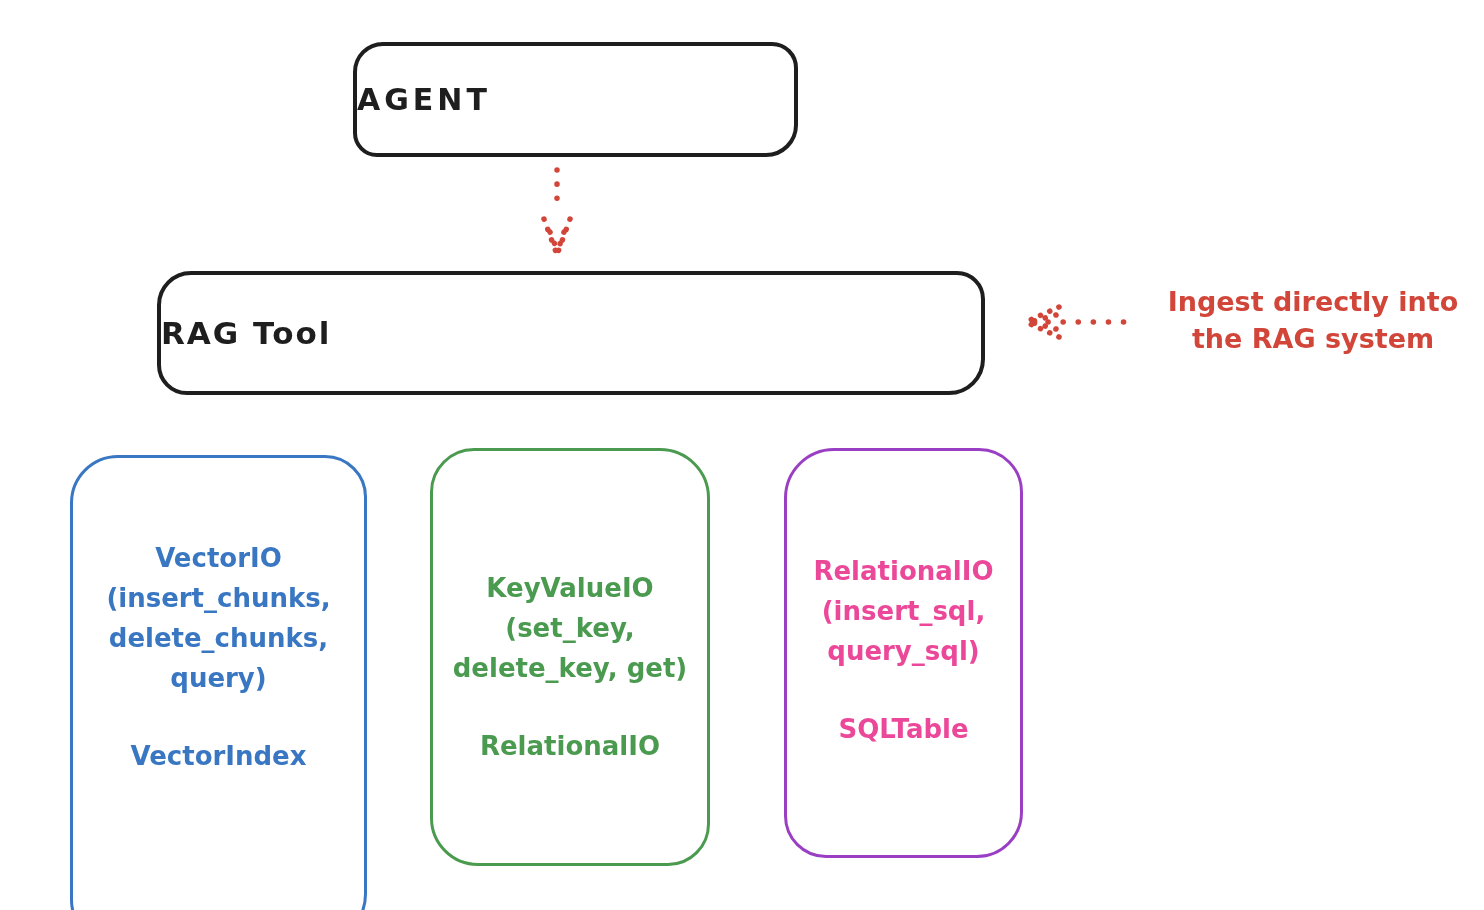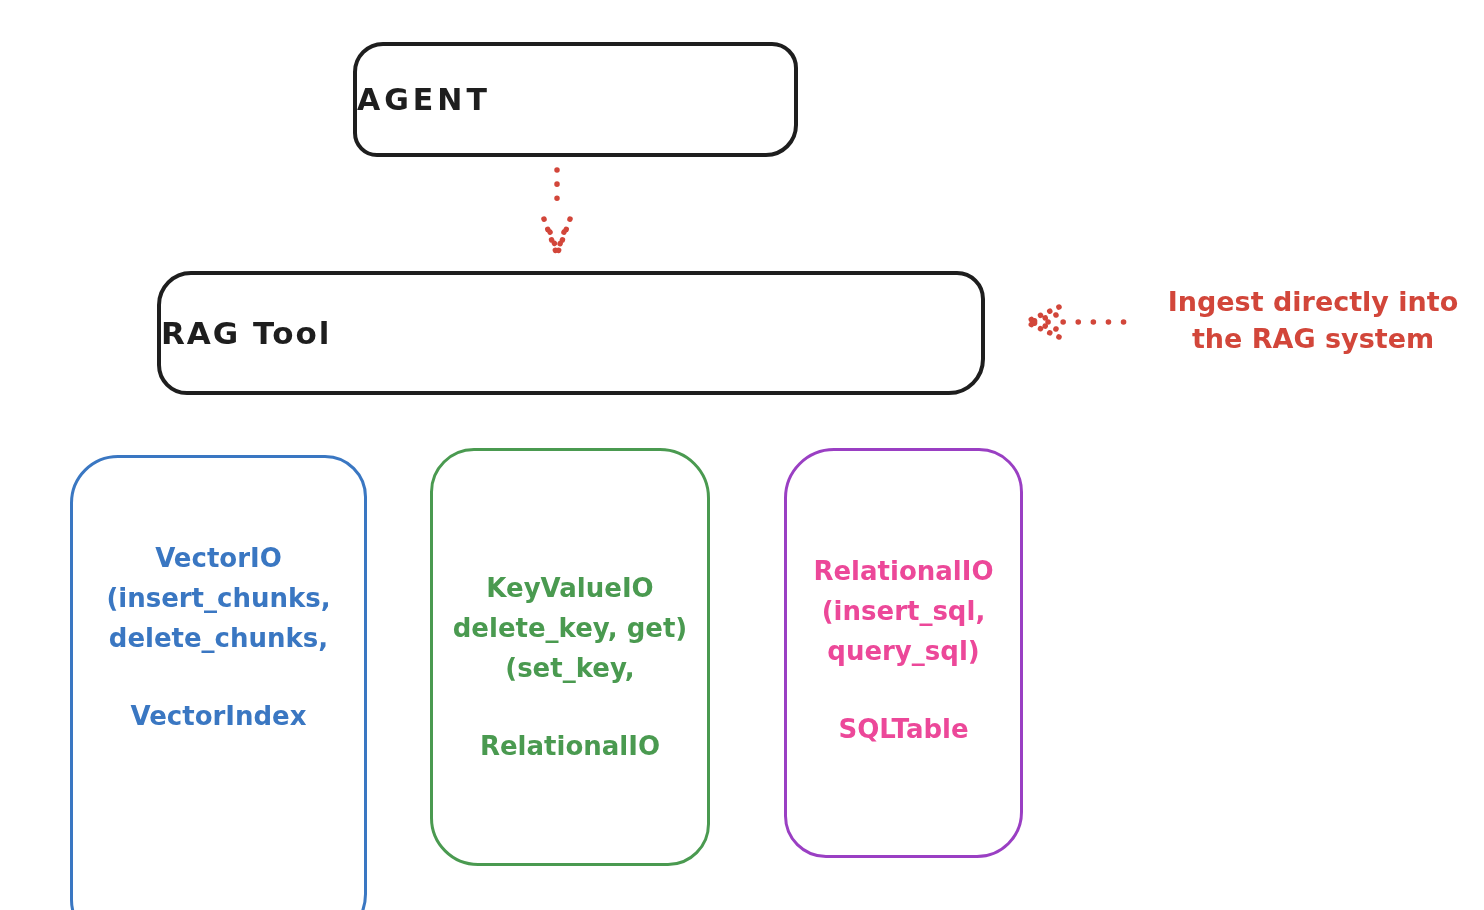--- a/index.html
+++ b/index.html
@@ -132,28 +132,29 @@
 
   <div class="ingest-annotation">
     <div class="annotation-line">Ingest directly into</div>
     <div class="annotation-line">the RAG system</div>
   </div>
 
   <div class="io-box vector-box">
     <span class="io-line">VectorIO</span>
     <span class="io-line">(insert_chunks,</span>
     <span class="io-line">delete_chunks,</span>
+    <span class="io-line">query)</span>
     <div class="io-spacer"></div>
     <span class="index-label">VectorIndex</span>
   </div>
 
   <div class="io-box keyvalue-box">
     <span class="io-line">KeyValueIO</span>
+    <span class="io-line">(set_key,</span>
     <span class="io-line">delete_key, get)</span>
-    <span class="io-line">(set_key,</span>
     <div class="io-spacer"></div>
     <span class="index-label">RelationalIO</span>
   </div>
 
   <div class="io-box relational-box">
     <span class="io-line">RelationalIO</span>
     <span class="io-line">(insert_sql,</span>
     <span class="io-line">query_sql)</span>
     <div class="io-spacer"></div>
     <span class="index-label">SQLTable</span>

